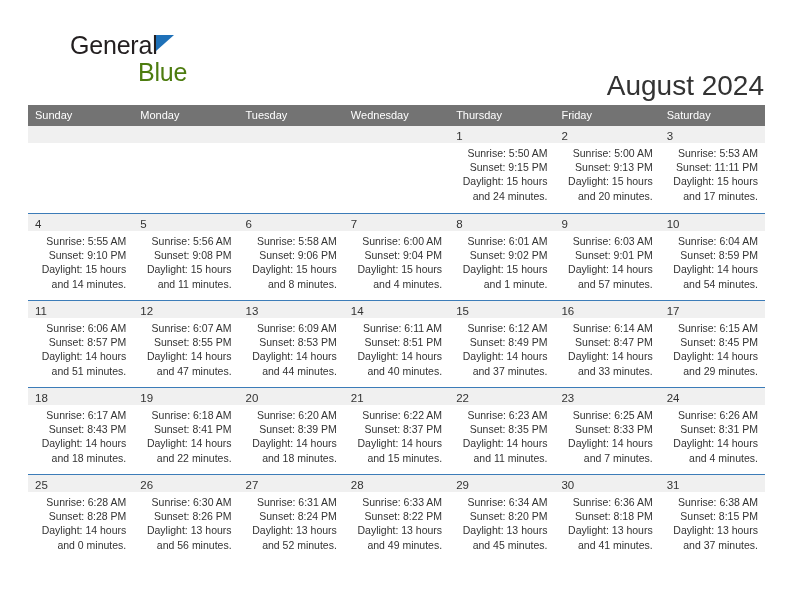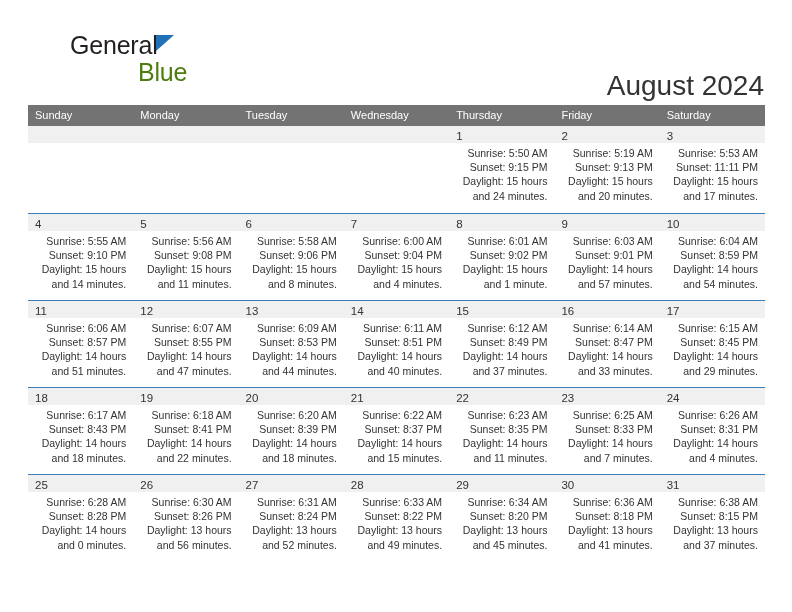--- a/index.html
+++ b/index.html
@@ -226,21 +226,21 @@
             <div class="day-body">
               <div class="day-line">Sunrise: 5:50 AM</div>
               <div class="day-line">Sunset: 9:15 PM</div>
               <div class="day-line">Daylight: 15 hours</div>
               <div class="day-line">and 24 minutes.</div>
             </div>
           </div>
           <div class="day">
             <div class="daynum-band"><span class="daynum">2</span></div>
             <div class="day-body">
-              <div class="day-line">Sunrise: 5:19 AM</div>
+              <div class="day-line">Sunrise: 5:00 AM</div>
               <div class="day-line">Sunset: 9:13 PM</div>
               <div class="day-line">Daylight: 15 hours</div>
               <div class="day-line">and 20 minutes.</div>
             </div>
           </div>
           <div class="day">
             <div class="daynum-band"><span class="daynum">3</span></div>
             <div class="day-body">
               <div class="day-line">Sunrise: 5:53 AM</div>
               <div class="day-line">Sunset: 11:11 PM</div>

